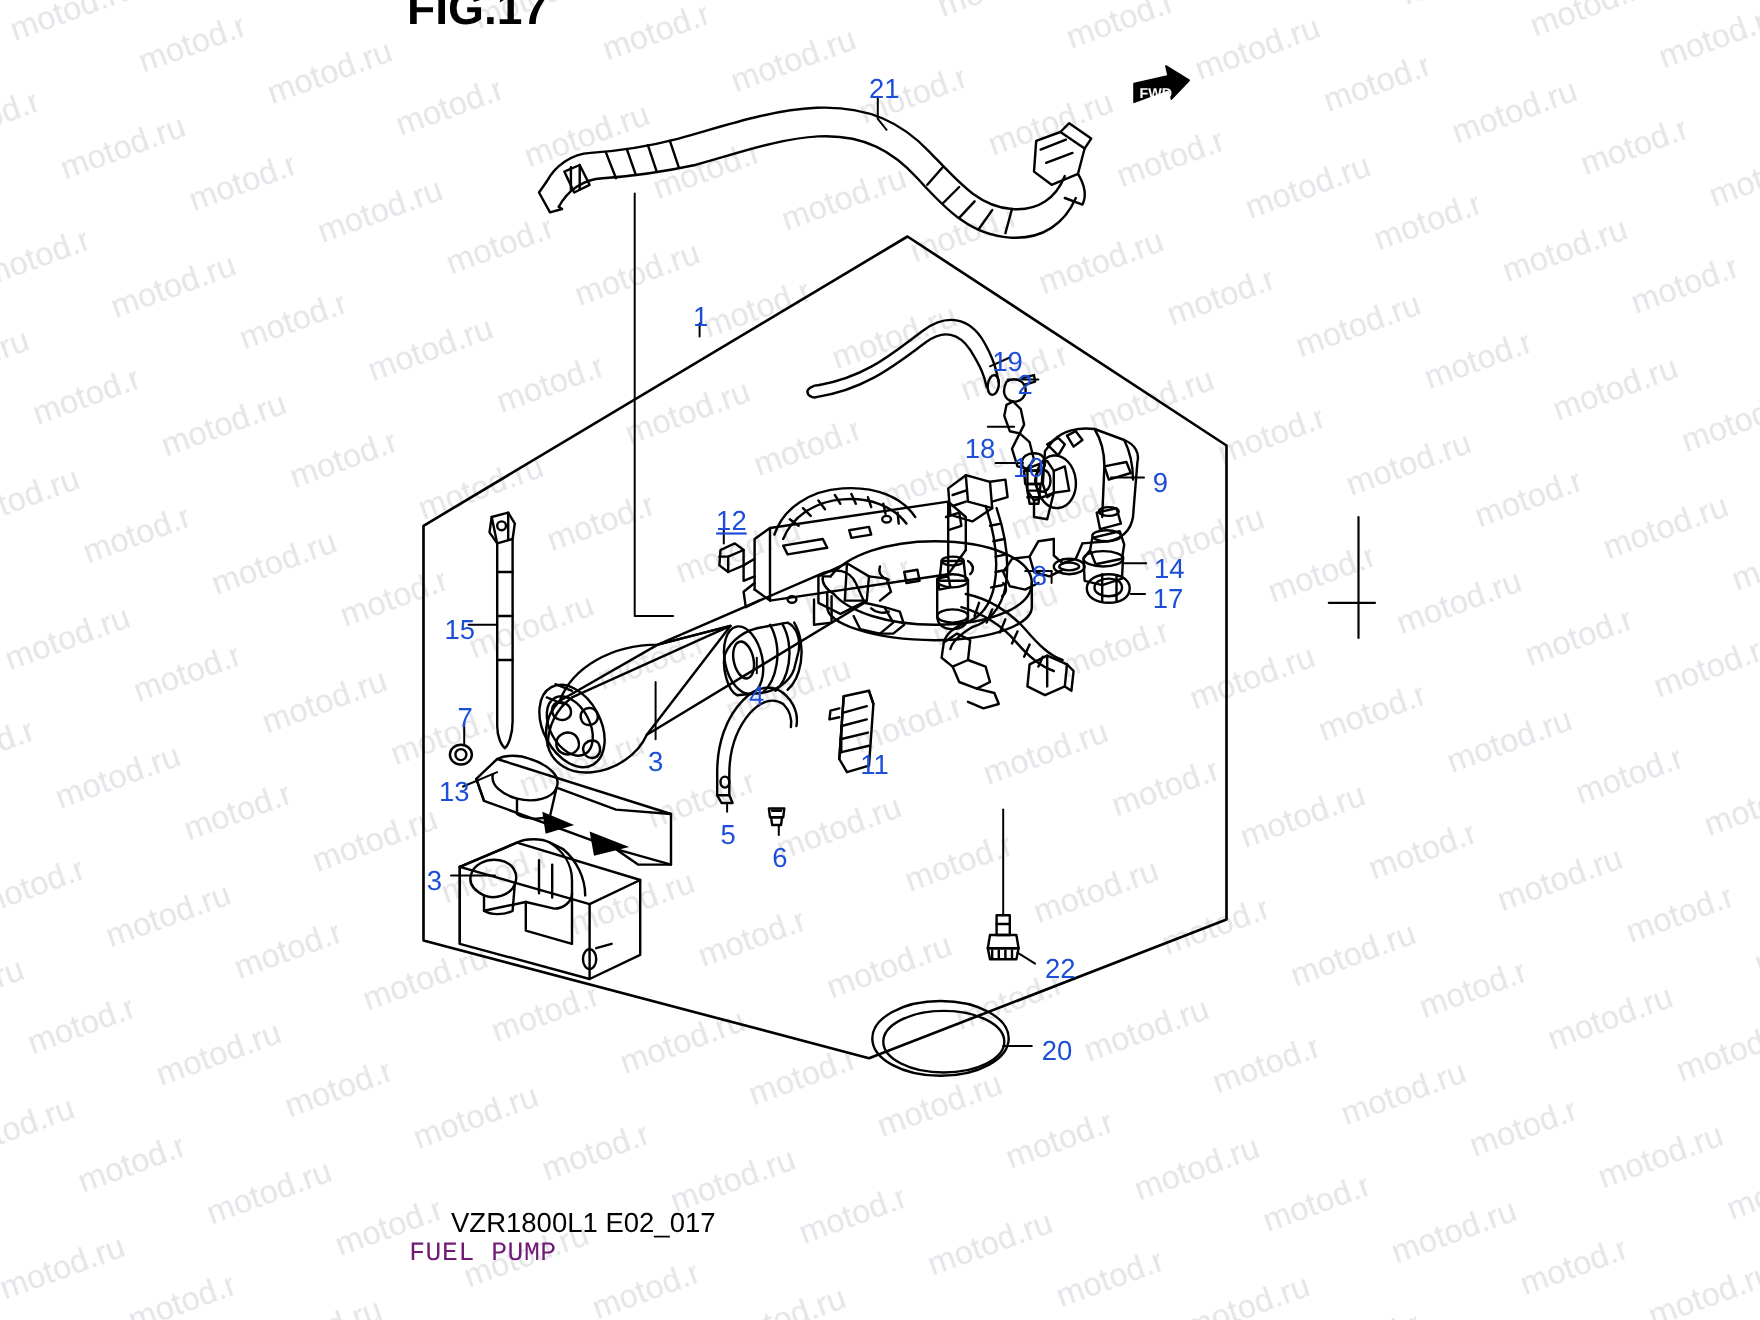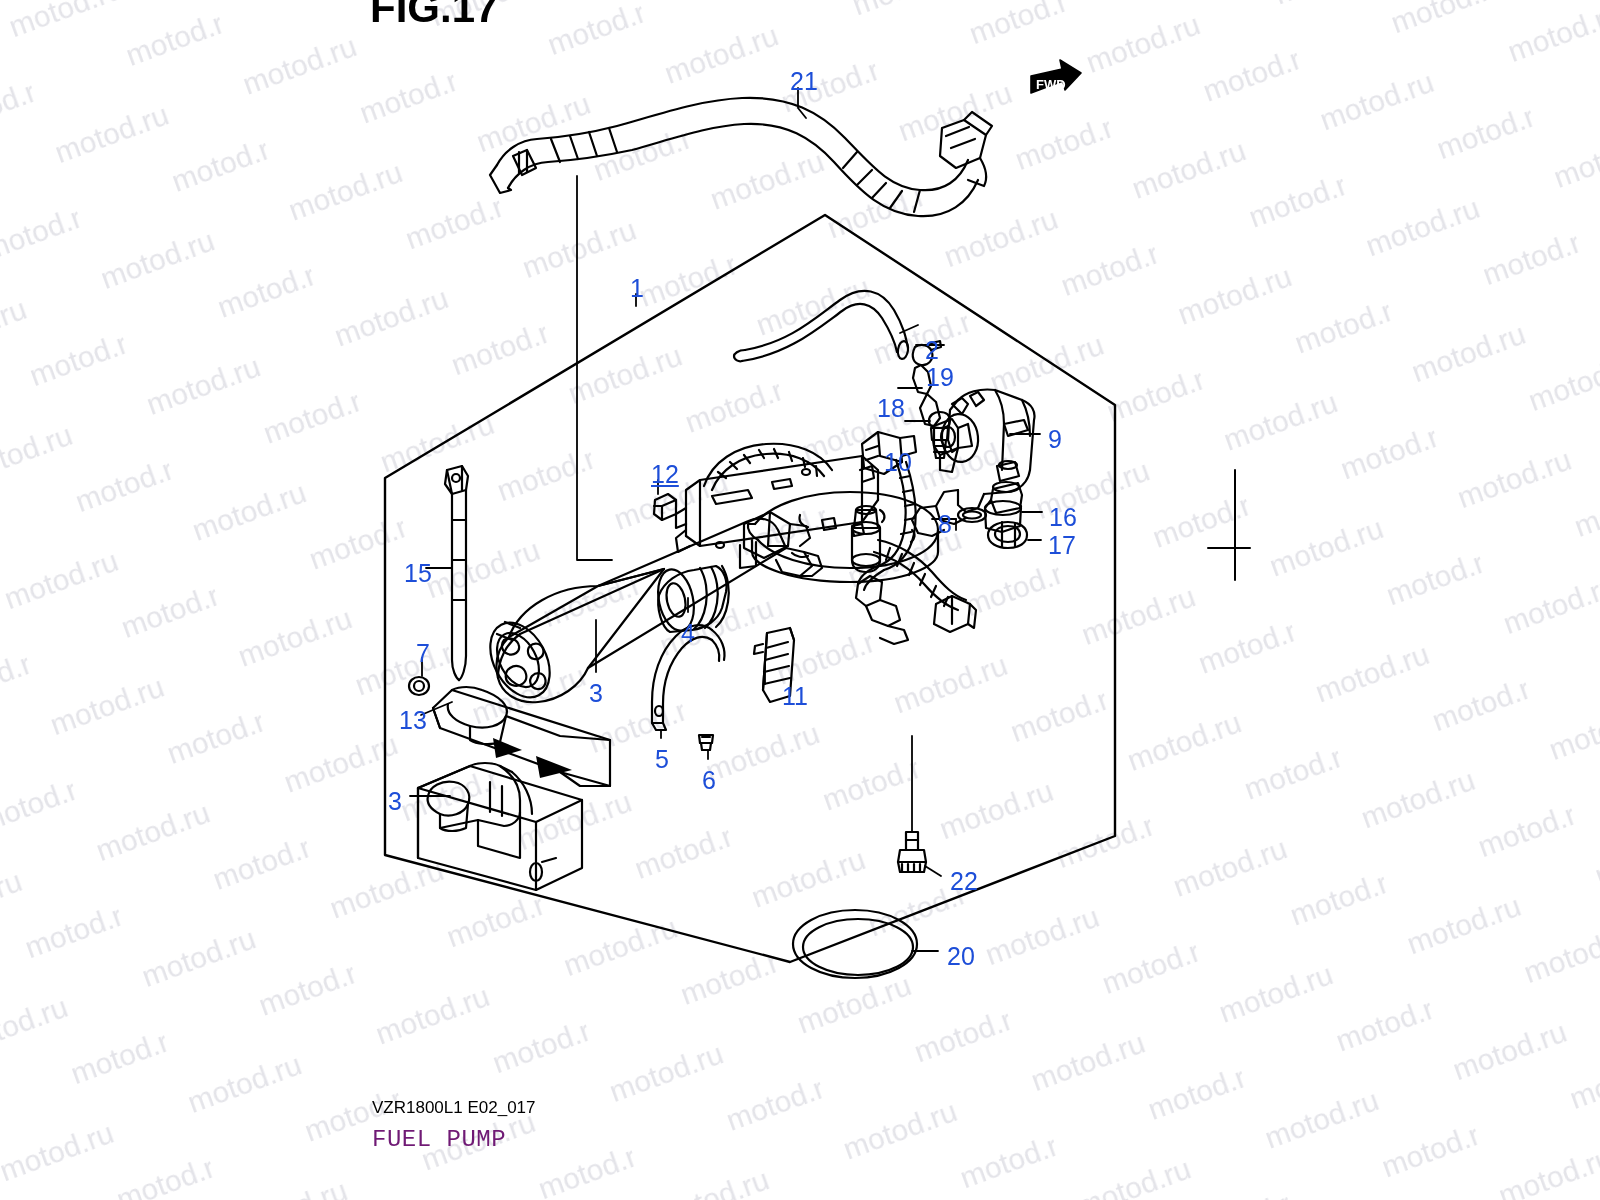--- a/index.html
+++ b/index.html
@@ -15,21 +15,21 @@
   
   #drawing{position:absolute;inset:0;width:1600px;height:1200px;z-index:10;}
 
   
   .callout{position:absolute;z-index:20;font-family:"Liberation Sans",sans-serif;
            font-size:25px;font-weight:400;color:#1d4ed8;line-height:1;
            letter-spacing:0px;white-space:nowrap;}
   .figtitle{position:absolute;z-index:20;font-family:"Liberation Sans",sans-serif;
             font-weight:700;font-size:42px;color:#000;white-space:nowrap;}
   .footcode{position:absolute;z-index:20;font-family:"Liberation Sans",sans-serif;
-            font-size:17px;color:#000;white-space:nowrap;}
+            font-size:25px;color:#000;white-space:nowrap;margin-left:38px;}
   .footcap{position:absolute;z-index:20;font-family:Liberation Mono, monospace;
            font-size:24px;color:#701a75;white-space:nowrap;letter-spacing:.5px;}
 </style>
 </head>
 <body>
 
 <div id="stage">
 
   <svg id="watermark" viewBox="0 0 1600 1200" xmlns="http://www.w3.org/2000/svg">
     <defs>
@@ -413,30 +413,30 @@
   <div id="callout-layer">
       <div class="callout" style="left: 630px; top: 276px;">1</div>
       <div class="callout" style="left: 925px; top: 338px;">2</div>
       <div class="callout" style="left: 589px; top: 681px;">3</div>
       <div class="callout" style="left: 681px; top: 621px;">4</div>
       <div class="callout" style="left: 655px; top: 747px;">5</div>
       <div class="callout" style="left: 702px; top: 768px;">6</div>
       <div class="callout" style="left: 416px; top: 641px;">7</div>
       <div class="callout" style="left: 938px; top: 512px;">8</div>
       <div class="callout" style="left: 1048px; top: 427px;">9</div>
-      <div class="callout" style="left: 884px; top: 414px; margin-top: 36px;">10</div>
+      <div class="callout" style="left: 921px; top: 414px;">10</div>
       <div class="callout" style="left: 758px; top: 684px; margin-left: 24px;">11</div>
       <div class="callout" style="left: 651px; top: 462px; text-decoration: underline;">12</div>
       <div class="callout" style="left: 399px; top: 708px;">13</div>
       <div class="callout" style="left: 388px; top: 789px;">3</div>
       <div class="callout" style="left: 404px; top: 561px;">15</div>
-      <div class="callout" style="left: 1049px; top: 505px;">16</div>
+      <div class="callout" style="left: 1049px; top: 505px;">14</div>
       <div class="callout" style="left: 1048px; top: 533px;">17</div>
       <div class="callout" style="left: 877px; top: 396px;">18</div>
-      <div class="callout" style="left: 926px; top: 317px; margin-top: 48px;">19</div>
+      <div class="callout" style="left: 902px; top: 317px;">19</div>
       <div class="callout" style="left: 947px; top: 944px;">20</div>
       <div class="callout" style="left: 790px; top: 69px;">21</div>
       <div class="callout" style="left: 950px; top: 869px;">22</div>
     </div>
 
   <div class="footcode" style="left:372px; top:1098px;">VZR1800L1 E02_017</div>
   <div class="footcap" style="left:372px; top:1126px;">FUEL PUMP</div>
 
 </div>
 

